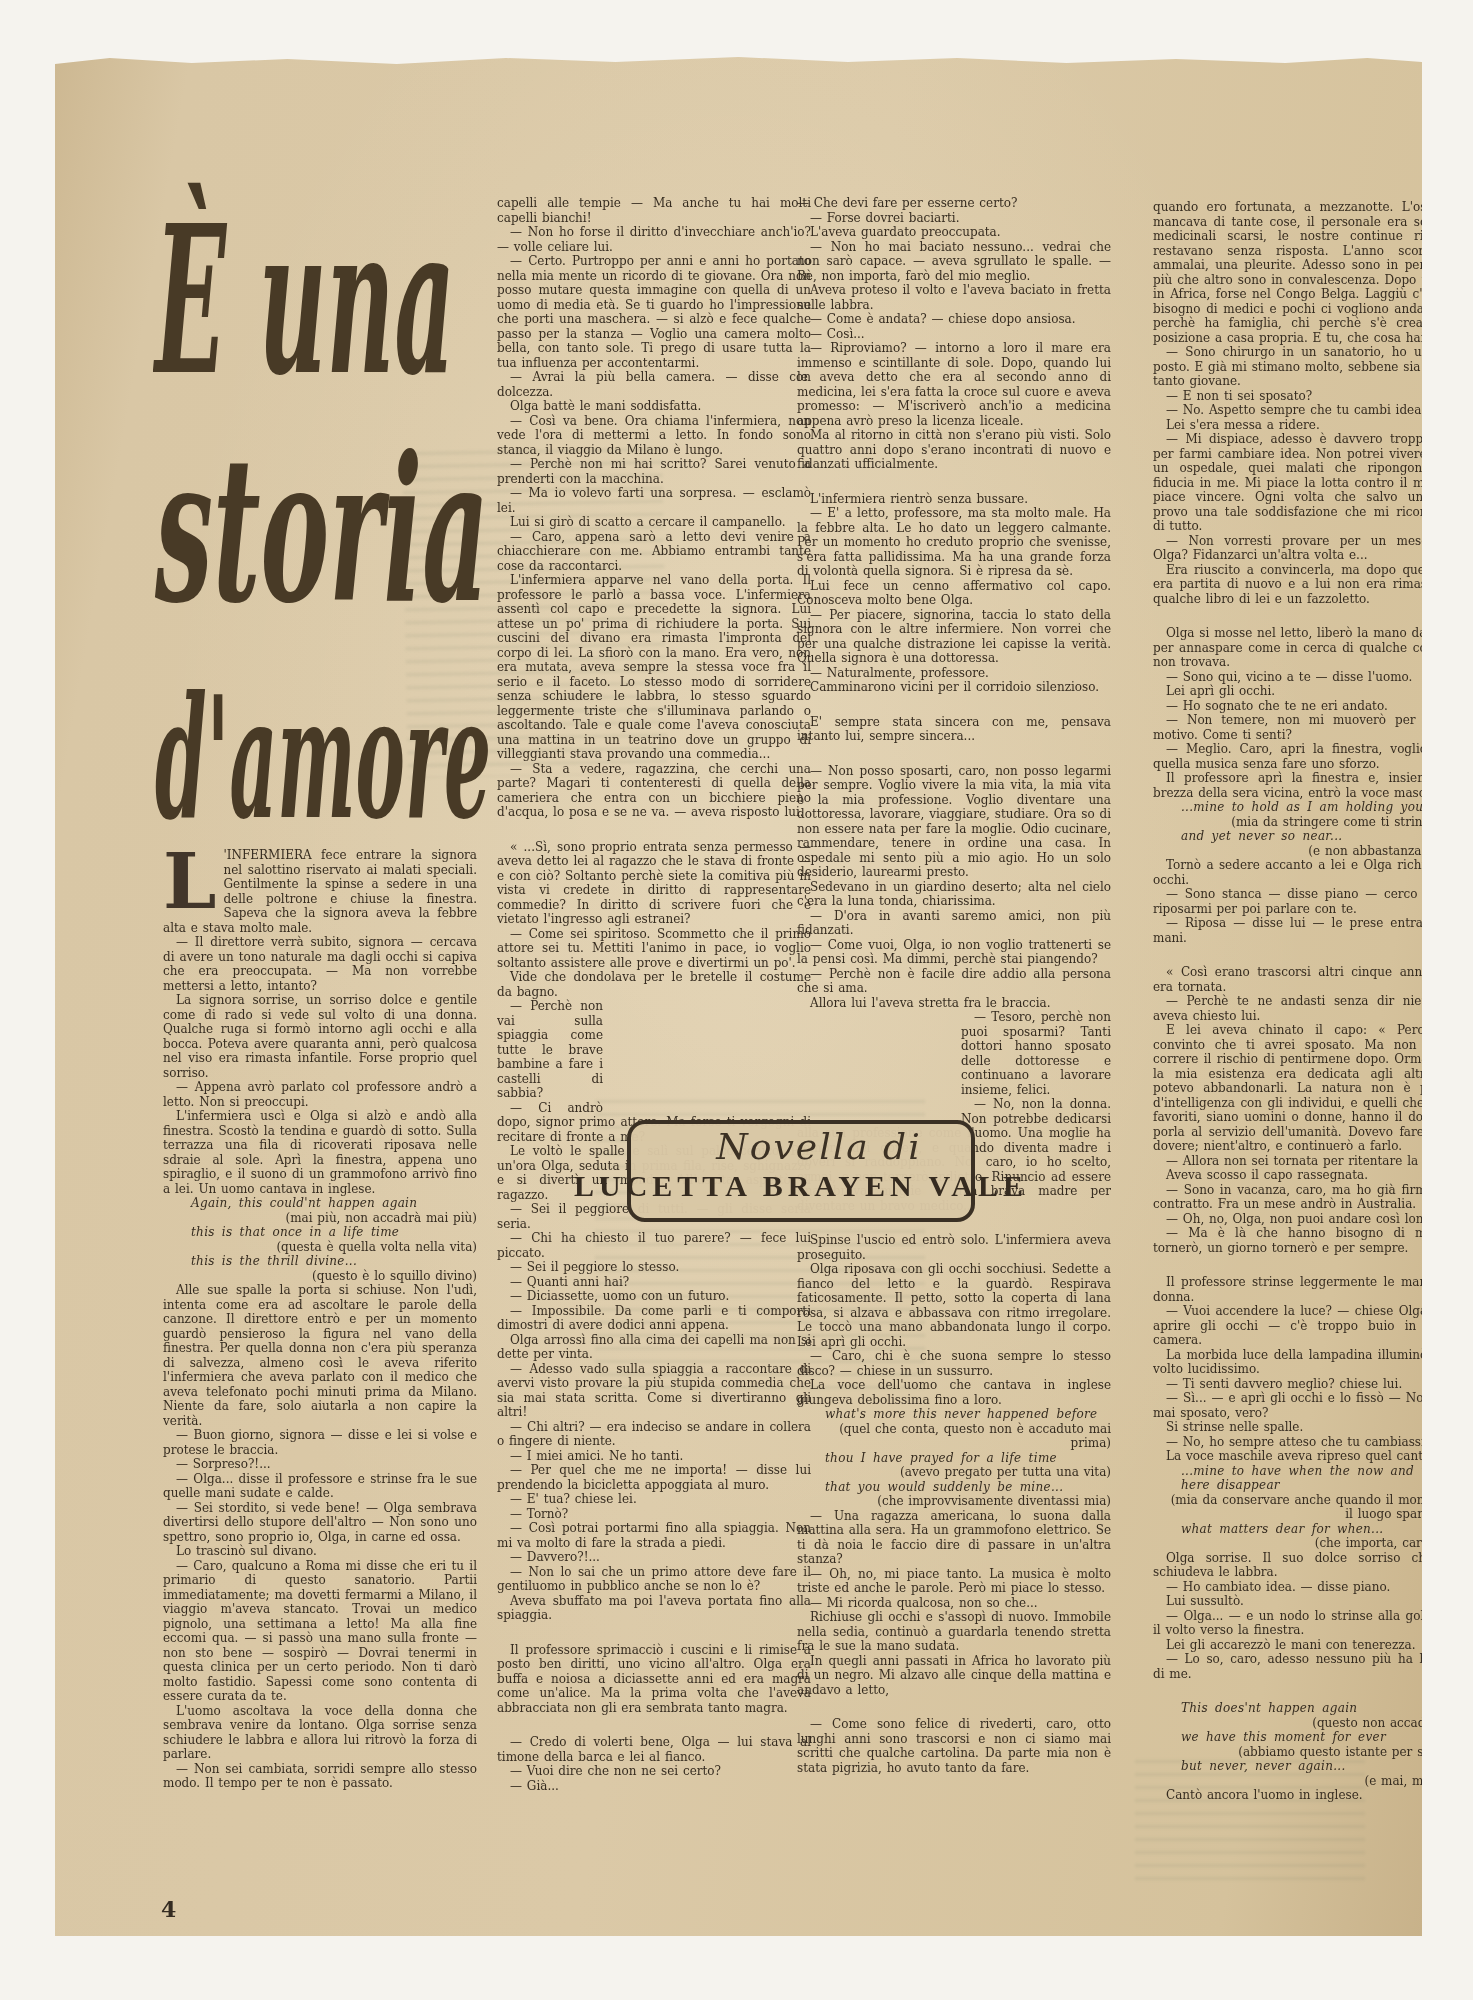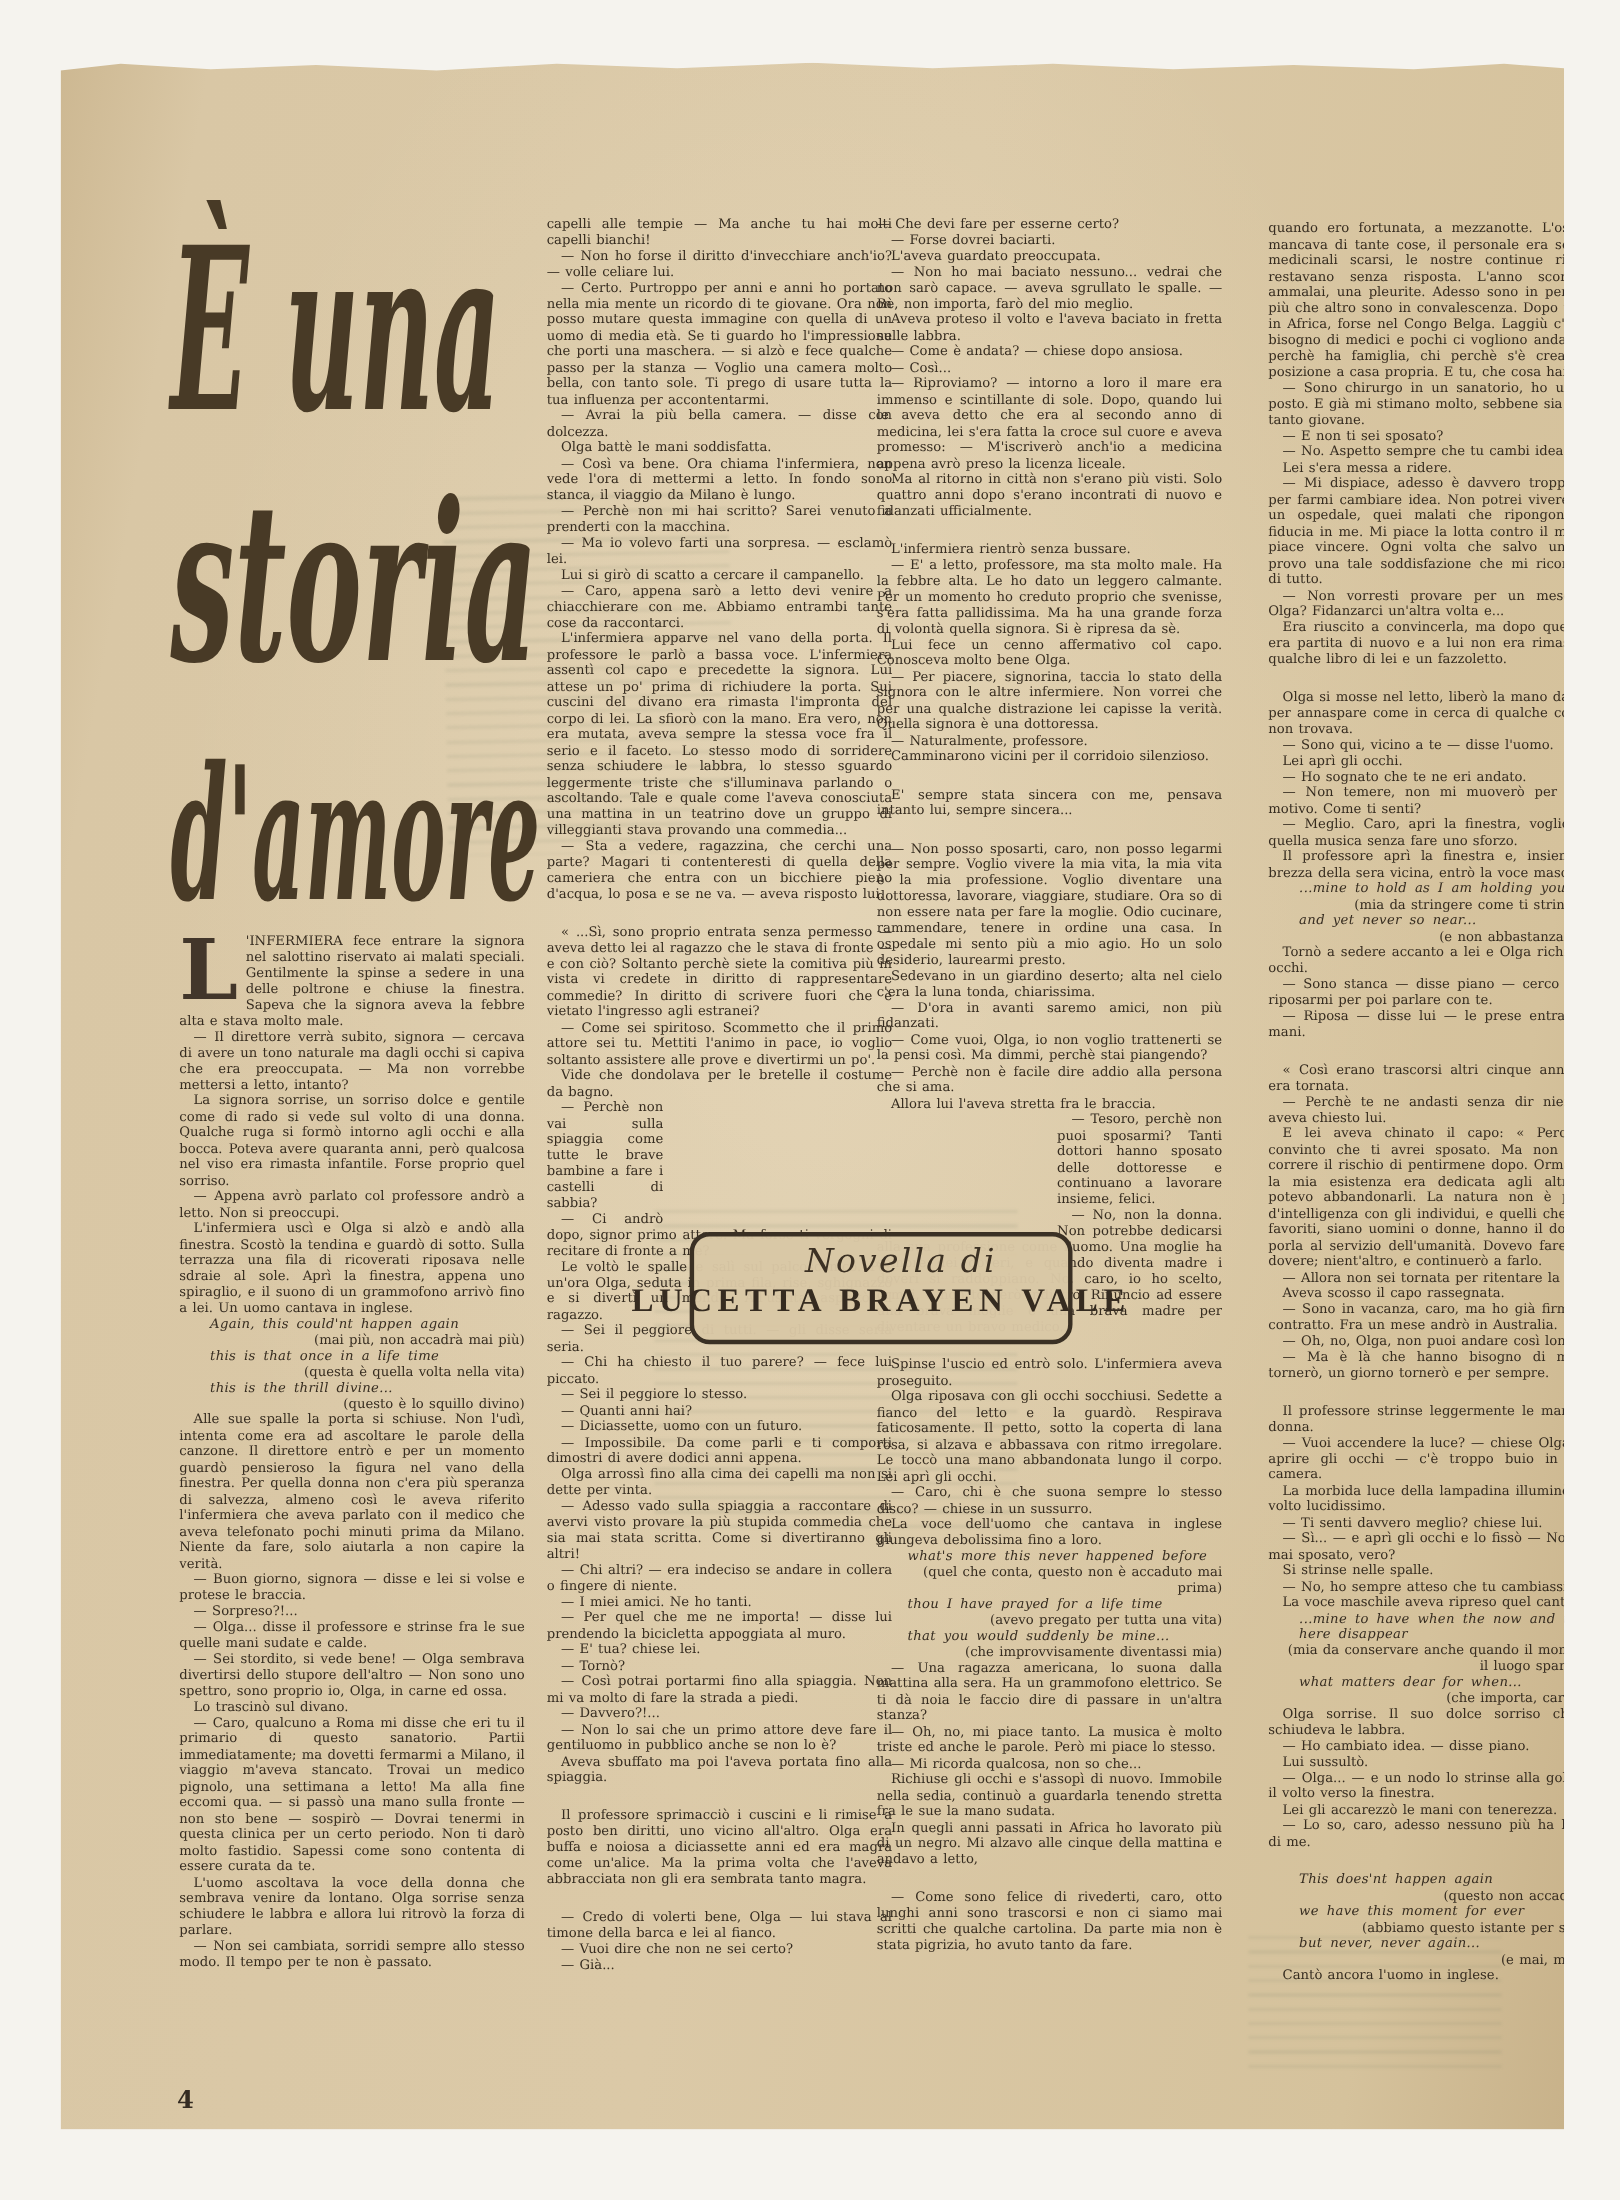--- a/index.html
+++ b/index.html
@@ -47,21 +47,21 @@
   .shim-r{float:right;width:198px;height:106px;margin-left:10px;}
   .shim-l{float:left;width:154px;height:106px;margin-right:10px;}
   .byline-box{
     position:absolute;left:572px;top:1064px;width:348px;height:102px;
     border:4px solid #3a3024;border-radius:18px;
     background:rgba(217,199,165,.97);
     display:flex;flex-direction:column;align-items:center;justify-content:center;
     z-index:5;box-sizing:border-box;
   }
   .byline-kicker{
-    font-family:"DejaVu Serif",serif;font-style:italic;font-size:30px;
+    font-family:"DejaVu Serif",serif;font-style:italic;font-size:36px;
     color:#3c3124;margin-top:-14px;padding-left:36px;letter-spacing:2px;
   }
   .byline-author{
     font-family:Liberation Serif, serif;font-size:30px;font-weight:600;
     letter-spacing:5px;color:#352b20;margin-top:2px;white-space:nowrap;
   }
   .page-number{
     position:absolute;left:106px;top:1840px;
     font-size:22px;font-weight:bold;color:#352c22;font-family:"DejaVu Serif",serif;
   }

